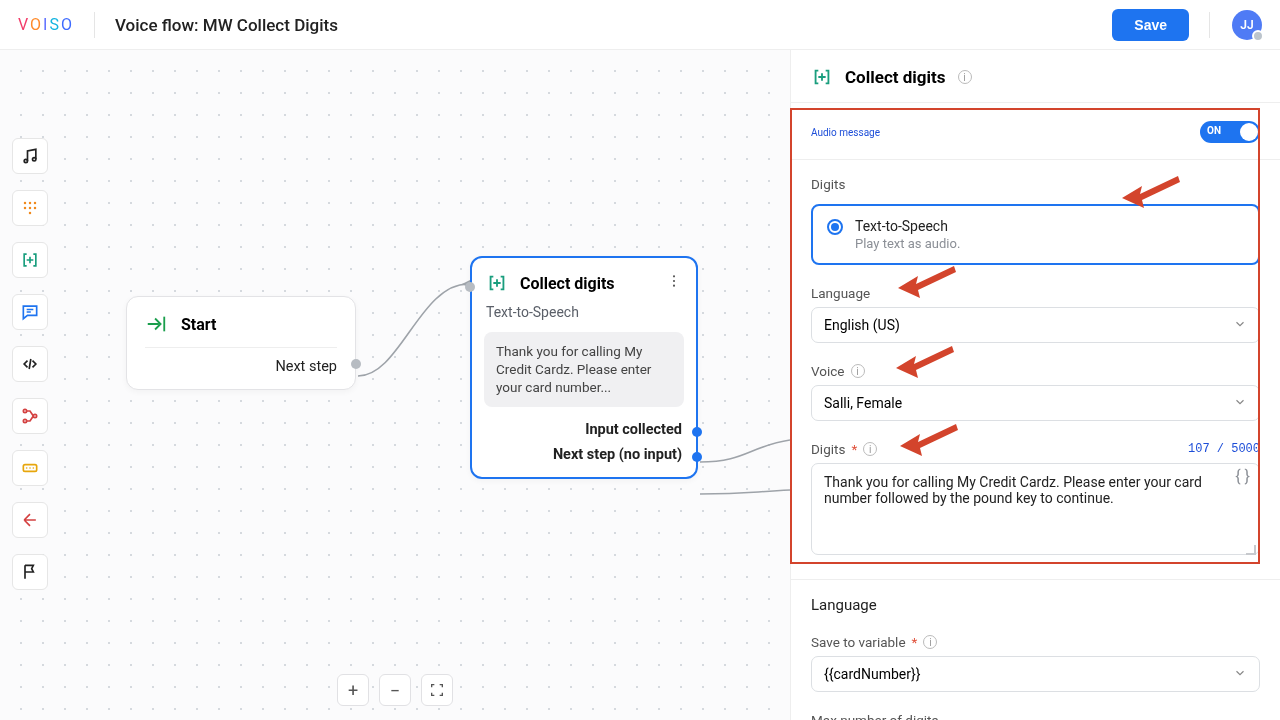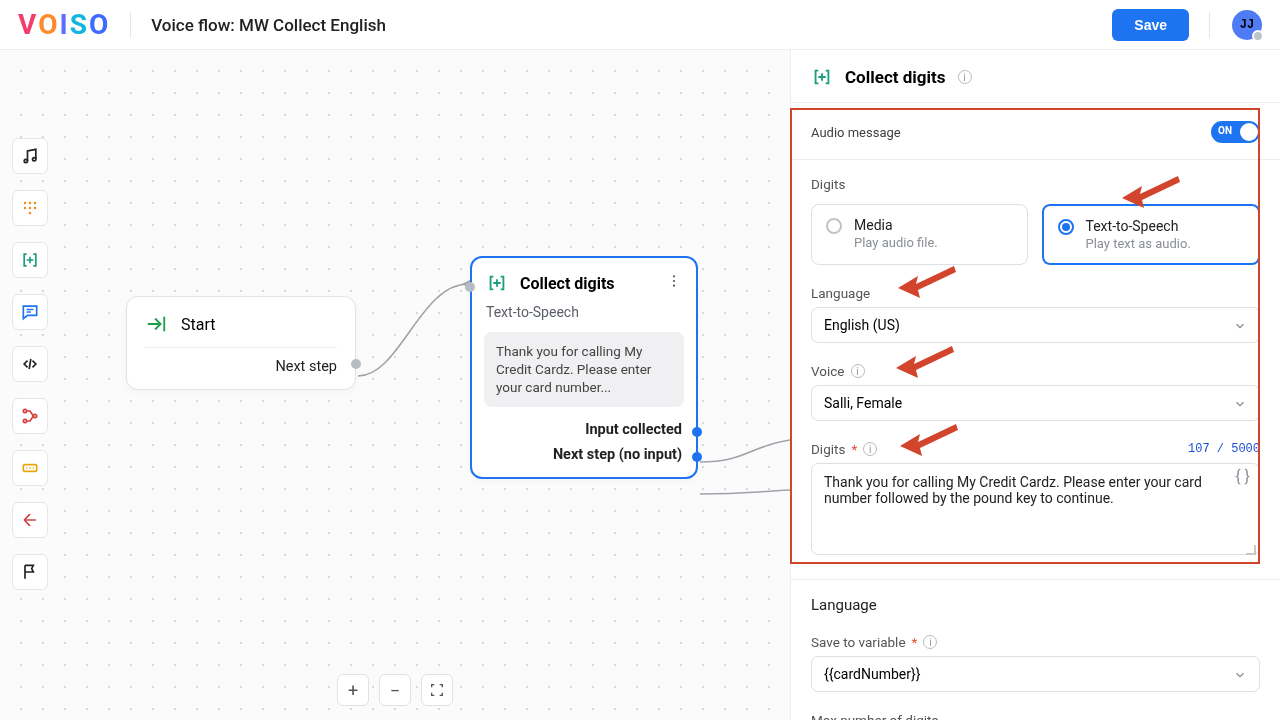--- a/index.html
+++ b/index.html
@@ -1,27 +1,27 @@
 <!DOCTYPE html>
 <html><head>
 <meta charset="utf-8">
 <style>
   * { box-sizing: border-box; margin: 0; padding: 0; }
   html, body { width: 1280px; height: 720px; font-family: -apple-system, BlinkMacSystemFont, "Segoe UI", Roboto, sans-serif; background: #fff; overflow: hidden; }
   body { position: relative; }
 
   
   .header { height: 50px; display: flex; align-items: center; padding: 0 18px; border-bottom: 1px solid #eee; }
-  .logo { font-weight: 700; font-size: 28px; letter-spacing: 2px; }
+  .logo { font-weight: 400; font-size: 16px; letter-spacing: 2px; }
   .logo .c0{color:#f23d6a}.logo .c1{color:#ff8a2a}.logo .c2{color:#5d6eff}.logo .c3{color:#12b4e0}.logo .c4{color:#3e6bff}
   .vsep { width:1px; height:26px; background:#e5e5e5; margin:0 20px; }
   .page-title { font-size: 17px; color:#222; font-weight:500; }
   .header-spacer { flex:1; }
   .save-btn { background:#1e74f0; color:#fff; border:none; border-radius:6px; padding:8px 22px; font-size:14px; font-weight:600; cursor:pointer; }
-  .avatar { width:30px; height:30px; border-radius:50%; background:#4f7bf5; color:#000000; display:flex; align-items:center; justify-content:center; font-size:12px; font-weight:600; margin-left:22px; position:relative;font-family:Liberation Mono, monospace;}
+  .avatar { width:30px; height:30px; border-radius:50%; background:#4f7bf5; color:#ffffff; display:flex; align-items:center; justify-content:center; font-size:12px; font-weight:600; margin-left:22px; position:relative;}
   .avatar::after{content:"";position:absolute;right:-2px;bottom:-2px;width:8px;height:8px;border-radius:50%;background:#bcc4cc;border:2px solid #fff;}
   .header .hsep{width:1px;height:26px;background:#e5e5e5;margin-left:20px;}
 
   
   .main { position:absolute; top:50px; left:0; right:0; bottom:0; display:flex; }
   .canvas-wrap { flex:1; position:relative; overflow:hidden; }
   .canvas-bg { position:absolute; inset:0; background-image: radial-gradient(#d5d9de 1px, transparent 1px); background-size: 22px 22px; background-position: 10px 10px; background-color:#fbfbfc;}
   .side-panel { width:490px; border-left:1px solid #eee; background:#fff; overflow-y:auto; }
 
   
@@ -31,21 +31,21 @@
   .stroke-dk{stroke:#222;}
   .stroke-teal{stroke:#1a9e7e;}
   .stroke-blue{stroke:#1e74f0;}
   .stroke-red{stroke:#d44141;}
   .stroke-yellow{stroke:#e7a60c;}
 
   
   .node { position:absolute; background:#fff; border:1px solid #e3e3e6; border-radius:12px; box-shadow: 0 2px 6px rgba(0,0,0,0.04);}
   .start-node { left:126px; top:246px; width:230px; }
   .start-node .body{ padding:16px 18px 12px; display:flex; align-items:center; gap:14px;}
-  .start-node .title{ font-weight:400; font-size:16px; }
+  .start-node .title{ font-weight:700; font-size:16px; }
   .start-node hr{border:none;border-top:1px solid #eee;margin:0 18px 10px;}
   .start-node .foot{ text-align:right; padding:0 18px 14px; font-size:14.5px; color:#222;}
   .port-out{position:absolute;right:-6px;width:10px;height:10px;border-radius:50%;background:#b7bcc2;}
   .start-node .port-out{bottom:20px;}
 
   .collect-node { left:470px; top:206px; width:228px; border:2px solid #1e74f0; }
   .cn-head { padding:14px 14px 10px; display:flex; align-items:center; gap:12px;}
   .cn-title { font-weight:700; font-size:16px; }
   .cn-menu { margin-left:auto; cursor:pointer; }
   .cn-sub { padding:0 14px 6px; font-size:14px; color:#5b6069;}
@@ -60,37 +60,37 @@
 
   
   .connectors{position:absolute;inset:0;pointer-events:none;}
 
   
   .sp-head{display:flex;align-items:center;gap:12px;padding:16px 20px 14px;border-bottom:1px solid #eee;}
   .sp-title{font-weight:700;font-size:17px;}
   .sp-info{width:14px;height:14px;border:1px solid #bbb;border-radius:50%;display:inline-flex;align-items:center;justify-content:center;font-size:10px;color:#999;}
   .sp-section{padding:18px 20px 14px;}
   .field-row{display:flex;align-items:center;justify-content:space-between;}
-  .sec-title{font-size:13px;color:#404040;}
-  .toggle{position:relative;width:49px;height:22px;background:#1e74f0;border-radius:11px;cursor:pointer;}
+  .sec-title{font-size:10px;color:#1d4ed8;}
+  .toggle{position:relative;width:60px;height:22px;background:#1e74f0;border-radius:11px;cursor:pointer;}
   .toggle .knob{position:absolute;right:2px;top:2px;width:18px;height:18px;background:#fff;border-radius:50%;}
   .toggle .on-text{position:absolute;left:7px;top:4px;color:#fff;font-size:10px;font-weight:700;}
 
   .method-cards{display:flex;gap:14px;margin-top:12px;}
   .mcard{flex:1;border:1px solid #dcdfe3;border-radius:8px;padding:12px 14px;cursor:pointer;display:flex;gap:12px;align-items:flex-start;}
   .mcard.selected{border:2px solid #1e74f0;}
   .mcard .radio{width:16px;height:16px;border:2px solid #bfc4cb;border-radius:50%;flex-shrink:0;margin-top:1px;position:relative;}
   .mcard.selected .radio{border-color:#1e74f0;}
   .mcard.selected .radio::after{content:"";position:absolute;inset:2px;background:#1e74f0;border-radius:50%;}
   .mcard .mt{font-size:14px;color:#222;}
   .mcard .md{font-size:13px;color:#8b8f96;margin-top:2px;}
 
   .label{font-size:13.5px;color:#555;margin-top:20px;display:flex;align-items:center;gap:6px;}
   .label .req{color:#e0503a;}
-  .select{margin-top:6px;border:1px solid #dcdfe3;border-radius:7px;padding:9px 12px;font-size:14px;display:flex;align-items:flex-end;justify-content:space-between;cursor:pointer;}
+  .select{margin-top:6px;border:1px solid #dcdfe3;border-radius:7px;padding:9px 12px;font-size:14px;display:flex;align-items:flex-start;justify-content:space-between;cursor:pointer;}
   .chev{transform:rotate(0deg);}
   .msg-counter{margin-left:auto;font-size:12px;color:#1d4ed8;font-family:Liberation Mono, monospace;}
   .textarea{margin-top:6px;border:1px solid #dcdfe3;border-radius:7px;padding:10px 36px 10px 12px;font-size:14px;color:#222;resize:none;width:100%;height:92px;font-family:inherit;position:relative;}
   .ta-wrap{position:relative;}
   .ta-icon{position:absolute;right:10px;top:10px;color:#8b8f96;font-size:16px;}
   .ta-handle{position:absolute;right:4px;bottom:4px;width:10px;height:10px;border-right:2px solid #c7c9cd;border-bottom:2px solid #c7c9cd;}
 
   .hr{height:1px;background:#eee;margin:1px -20px 0;}
   .settings-title{font-size:15px;color:#222;margin-top:16px;}
 
@@ -101,21 +101,21 @@
   .arrow{position:absolute;pointer-events:none;}
 </style>
 </head>
 <body>
 
 <div class="header">
   <div class="logo">
     <span class="c0">V</span><span class="c1">O</span><span class="c2">I</span><span class="c3">S</span><span class="c4">O</span>
   </div>
   <div class="vsep"></div>
-  <div class="page-title">Voice flow: MW Collect English</div>
+  <div class="page-title">Voice flow: MW Collect Digits</div>
   <div class="header-spacer"></div>
   <button class="save-btn">Save</button>
   <div class="hsep"></div>
   <div class="avatar">JJ</div>
 </div>
 
 <div class="main">
 
   <div class="canvas-wrap">
     <div class="canvas-bg"></div>
@@ -253,27 +253,20 @@
         <div class="toggle">
           <span class="on-text">ON</span>
           <span class="knob"></span>
         </div>
       </div>
 
       <div class="hr" style="margin-top:16px;"></div>
 
       <div class="label" style="margin-top:16px;">Digits</div>
       <div class="method-cards">
-        <div class="mcard">
-          <div class="radio"></div>
-          <div>
-            <div class="mt">Media</div>
-            <div class="md">Play audio file.</div>
-          </div>
-        </div>
         <div class="mcard selected">
           <div class="radio"></div>
           <div>
             <div class="mt">Text-to-Speech</div>
             <div class="md">Play text as audio.</div>
           </div>
         </div>
       </div>
 
       <div class="label">

